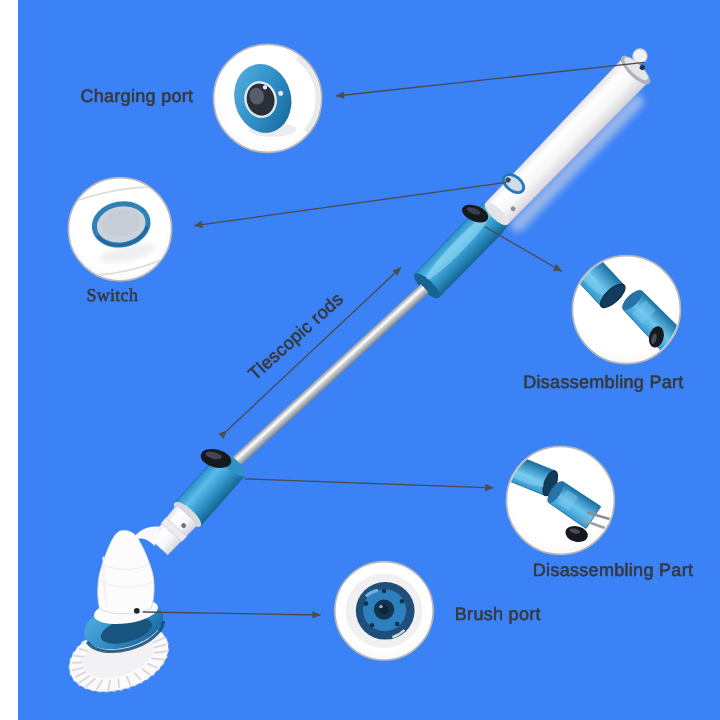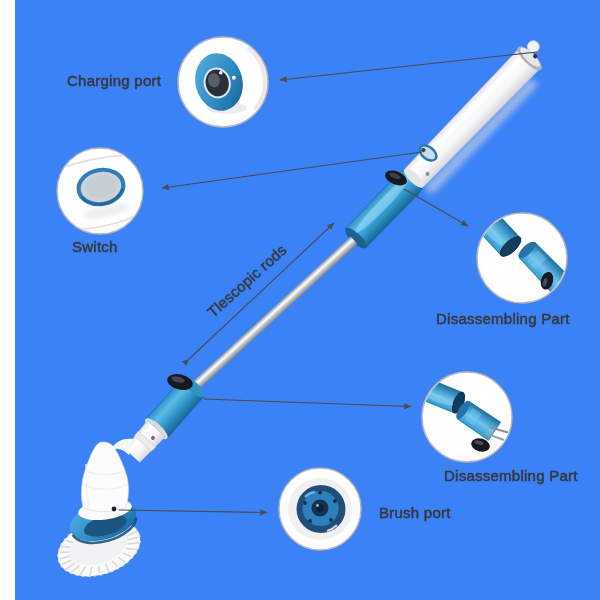--- a/index.html
+++ b/index.html
@@ -283,18 +283,18 @@
       <circle cx="295" cy="521" r="1.9" fill="#12314e"></circle>
       <circle cx="316" cy="520" r="1.9" fill="#12314e"></circle>
       <circle cx="320" cy="501" r="1.9" fill="#12314e"></circle>
       <path d="M 290,497 A 18 17.5 0 0 1 300,492" fill="none" stroke="#6fb0dc" stroke-width="2.6"></path>
       <path d="M 322,525 A 24.5 24 0 0 1 312,531" fill="none" stroke="#d4d7db" stroke-width="2"></path>
     </g>
   </g>
 </svg>
 
 <div class="lbl" style="left:52px;top:72px;">Charging port</div>
-<div class="lbl" style="left:57px;top:238px;">Switch</div>
+<div class="lbl" style="left:57px;top:238px;font-family:Liberation Serif, serif;">Switch</div>
 <div class="lbl lbl-rot" style="left:182px;top:272px;">Tlescopic rods</div>
 <div class="lbl" style="left:421px;top:310px;">Disassembling Part</div>
 <div class="lbl" style="left:429px;top:467px;">Disassembling Part</div>
 <div class="lbl" style="left:364px;top:504px;">Brush port</div>
 </div>
 
 </body></html>

